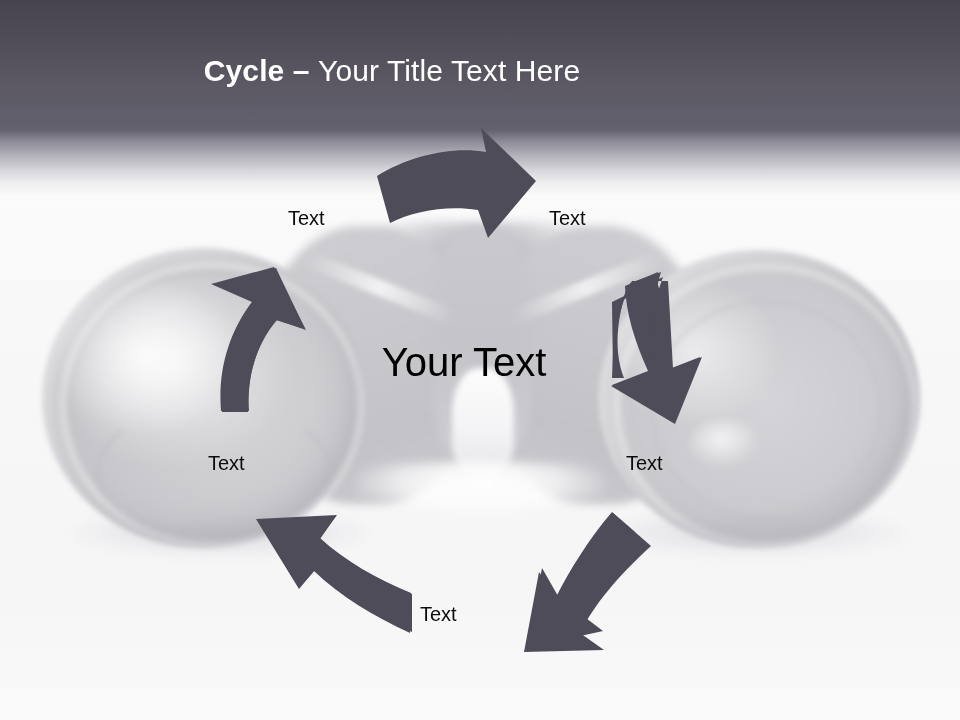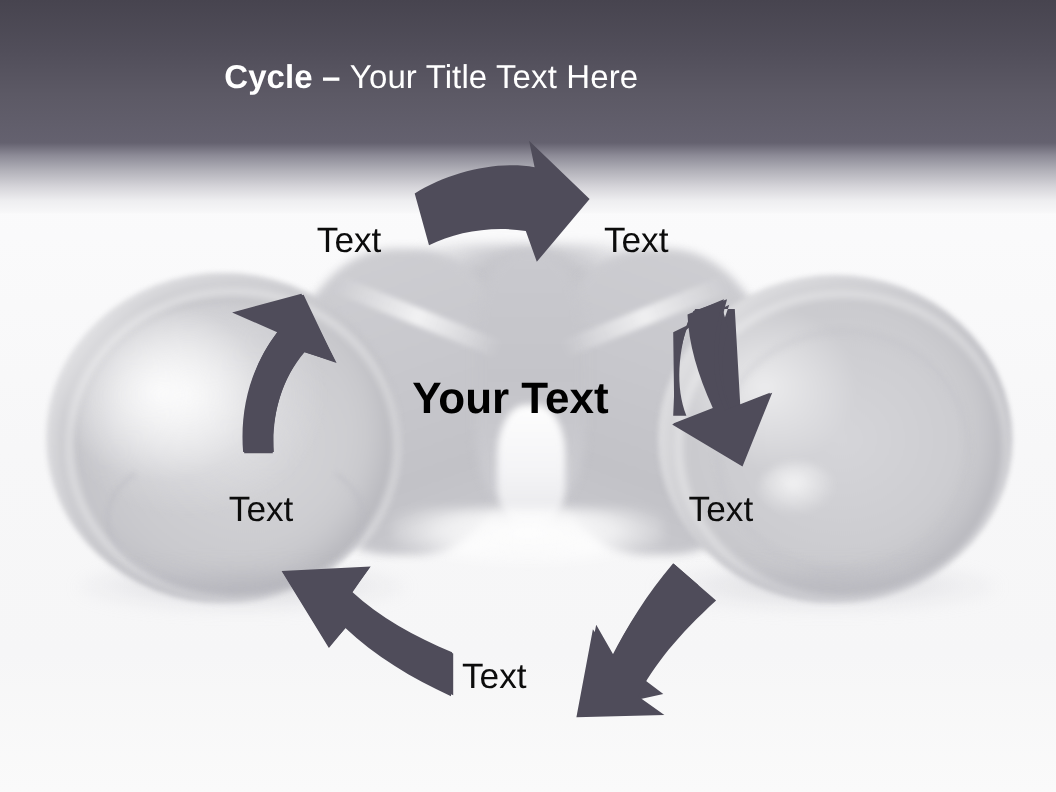--- a/index.html
+++ b/index.html
@@ -140,31 +140,31 @@
   }
   .title b{font-weight:700;}
   .title span.reg{font-weight:400;}
 
   
   .arrows{position:absolute;left:0;top:0;width:960px;height:720px;}
   .arrows svg{display:block;}
 
   
   .lbl{
-    position:absolute;color:#0c0c0c;font-size:32px;line-height:34px;
+    position:absolute;color:#0c0c0c;font-size:20px;line-height:34px;
     font-weight:400;white-space:nowrap;
   }
   .lbl-tl{left:288px;top:201px;}
   .lbl-tr{left:549px;top:201px;}
   .lbl-ml{left:208px;top:446px;}
   .lbl-mr{left:626px;top:446px;}
   .lbl-bc{left:420px;top:597px;}
   .center-text{
     position:absolute;left:330px;top:338px;width:268px;text-align:center;
-    color:#000000;font-size:40px;line-height:48px;font-weight:700;
+    color:#000000;font-size:40px;line-height:48px;font-weight:400;
   }
 </style>
 </head>
 <body>
 
 <div id="stage">
 
   <div class="photo">
     <div class="photo-base"></div>
 

